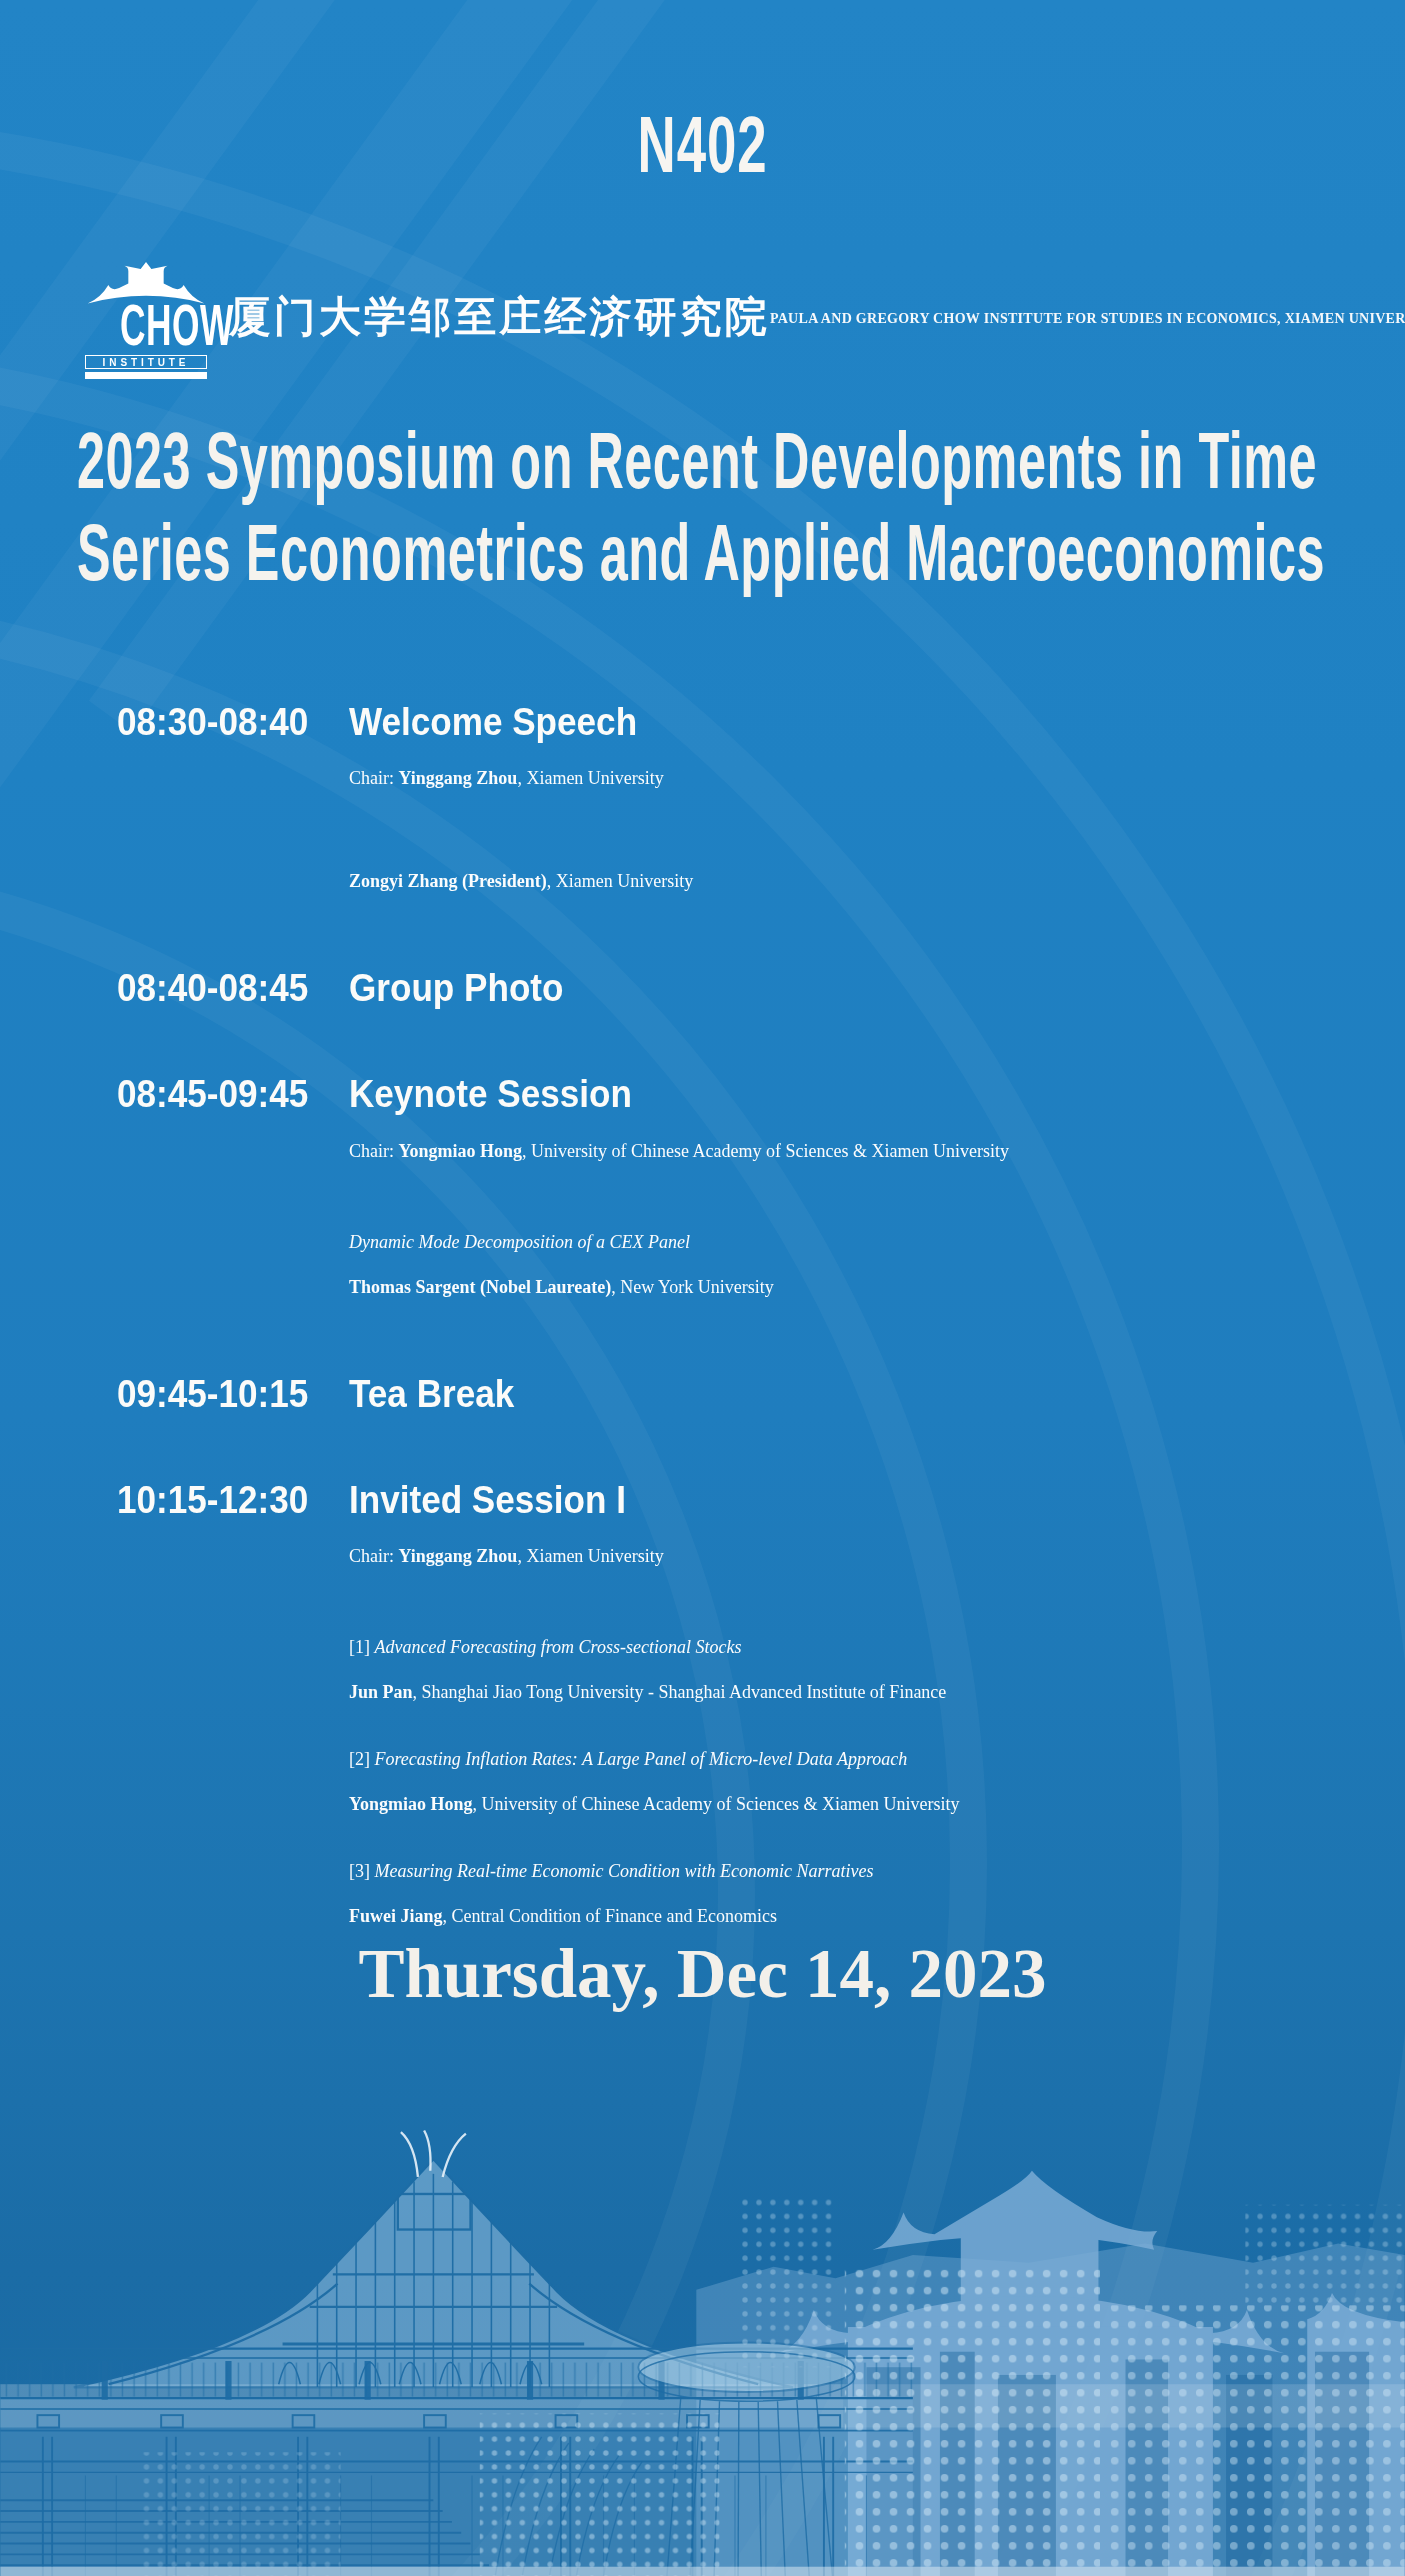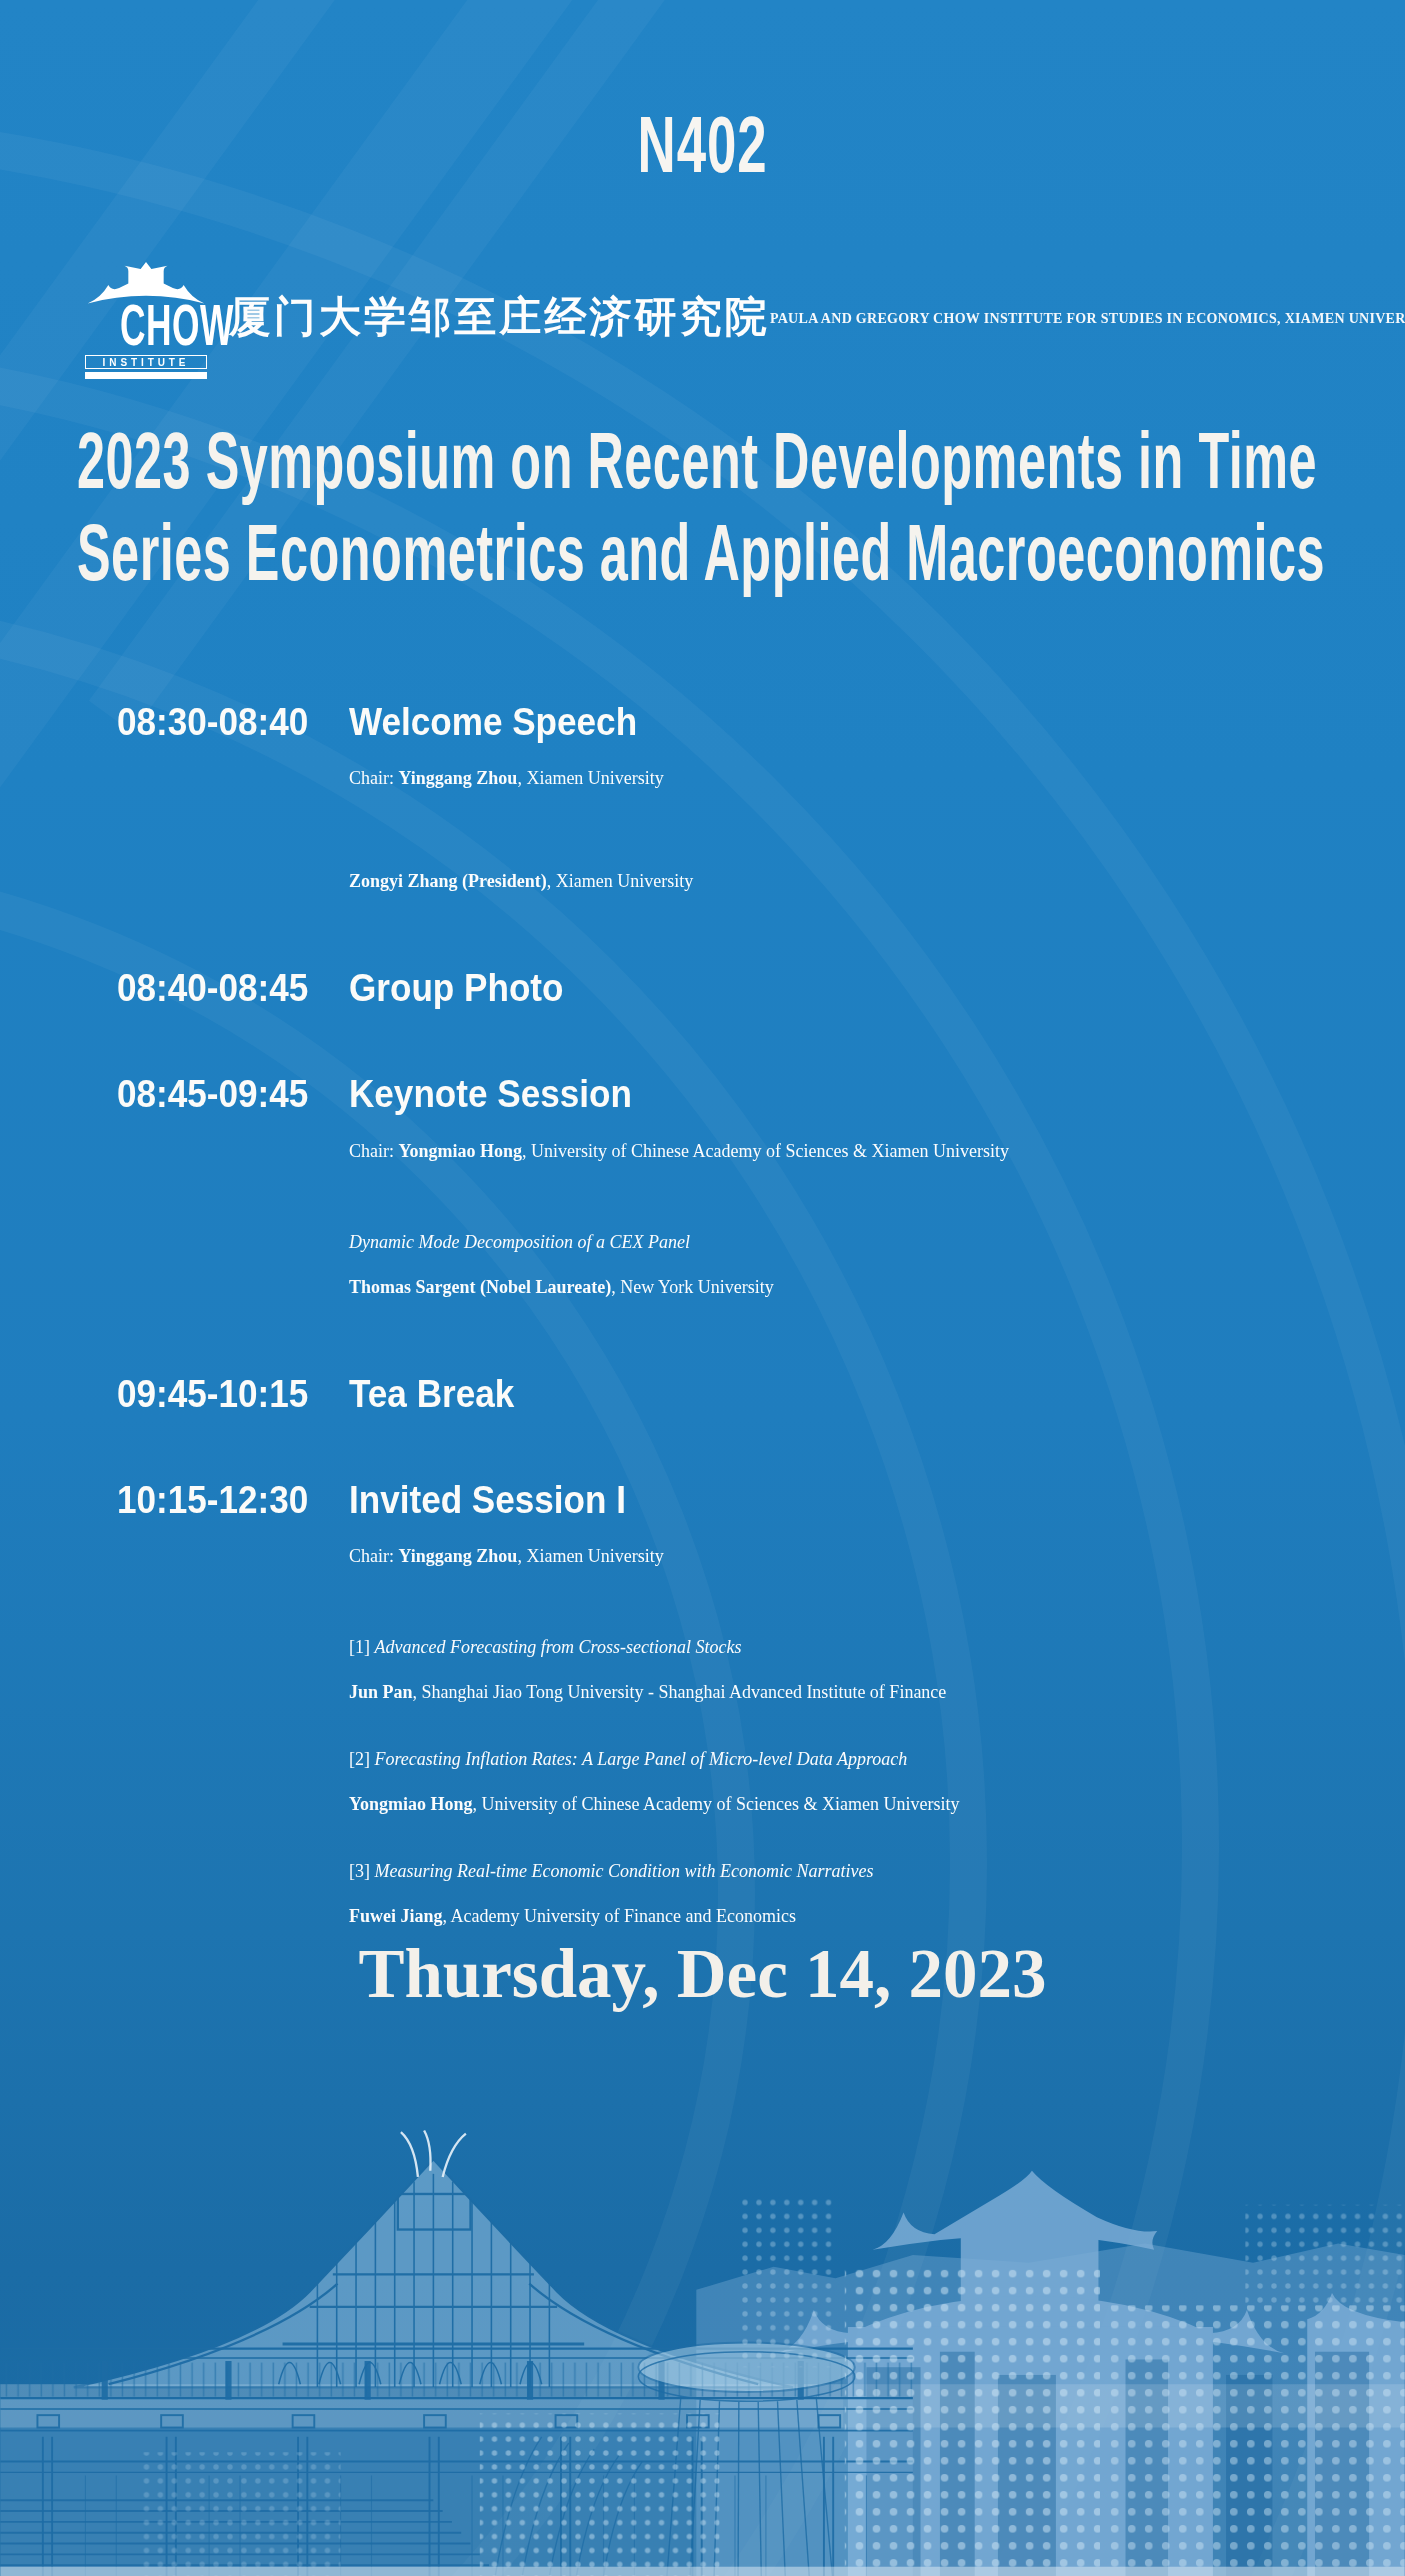--- a/index.html
+++ b/index.html
@@ -157,21 +157,21 @@
         <div class="talk">
           <div class="serif"><span>[1] </span><i>Advanced Forecasting from Cross-sectional Stocks</i></div>
           <div class="serif"><b>Jun Pan</b><span>, Shanghai Jiao Tong University - Shanghai Advanced Institute of Finance</span></div>
         </div>
         <div class="talk">
           <div class="serif"><span>[2] </span><i>Forecasting Inflation Rates: A Large Panel of Micro-level Data Approach</i></div>
           <div class="serif"><b>Yongmiao Hong</b><span>, University of Chinese Academy of Sciences &amp; Xiamen University</span></div>
         </div>
         <div class="talk">
           <div class="serif"><span>[3] </span><i>Measuring Real-time Economic Condition with Economic Narratives</i></div>
-          <div class="serif"><b>Fuwei Jiang</b><span>, Academy University of Finance and Economics</span></div>
+          <div class="serif"><b>Fuwei Jiang</b><span>, Central Condition of Finance and Economics</span></div>
         </div>
       </div>
     </div>
   </div>
 
   <div class="date-line">Thursday, Dec 14, 2023</div>
 
   <svg class="cityscape" viewBox="0 0 1816 600" width="1405" height="464">
     <defs>
       <pattern id="dots" width="22" height="22" patternUnits="userSpaceOnUse">

